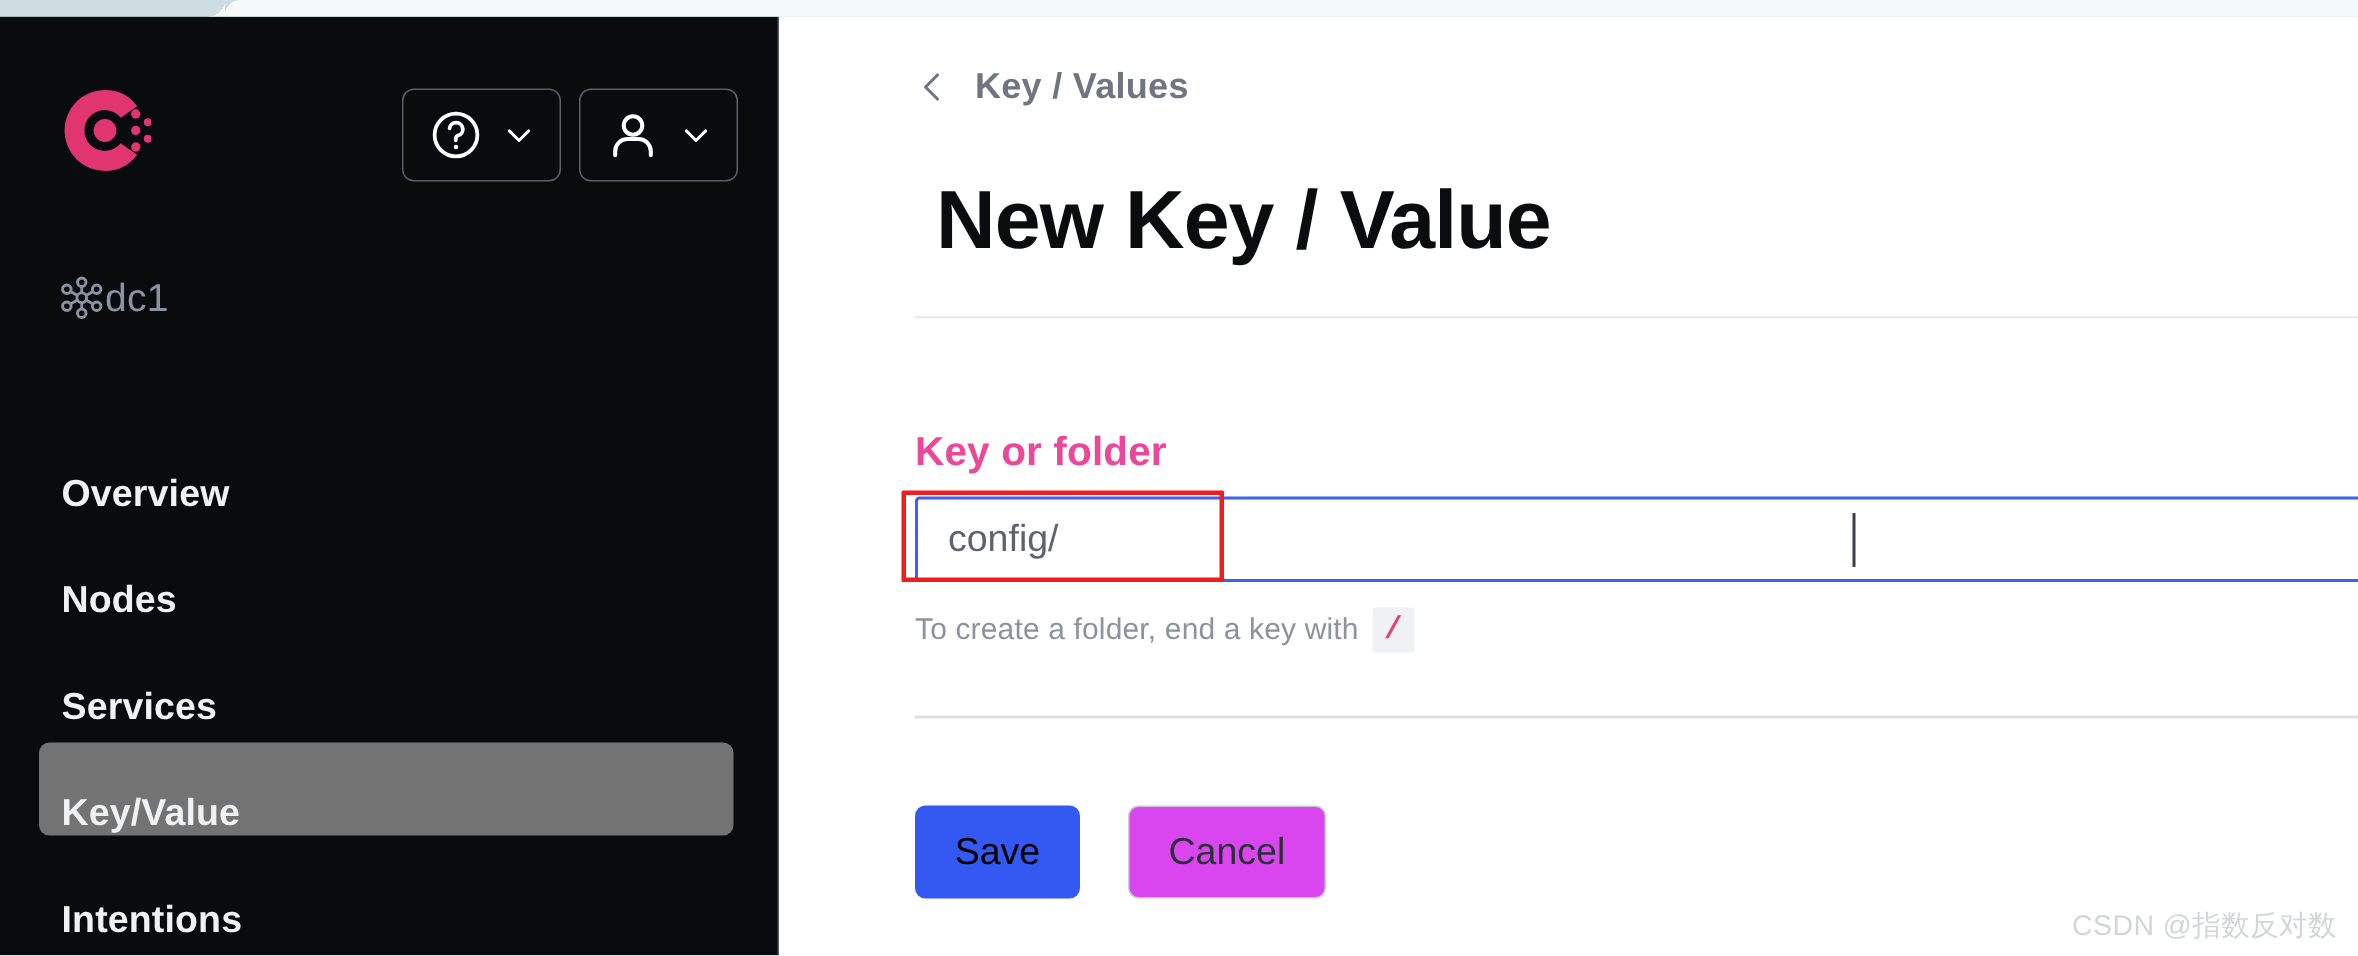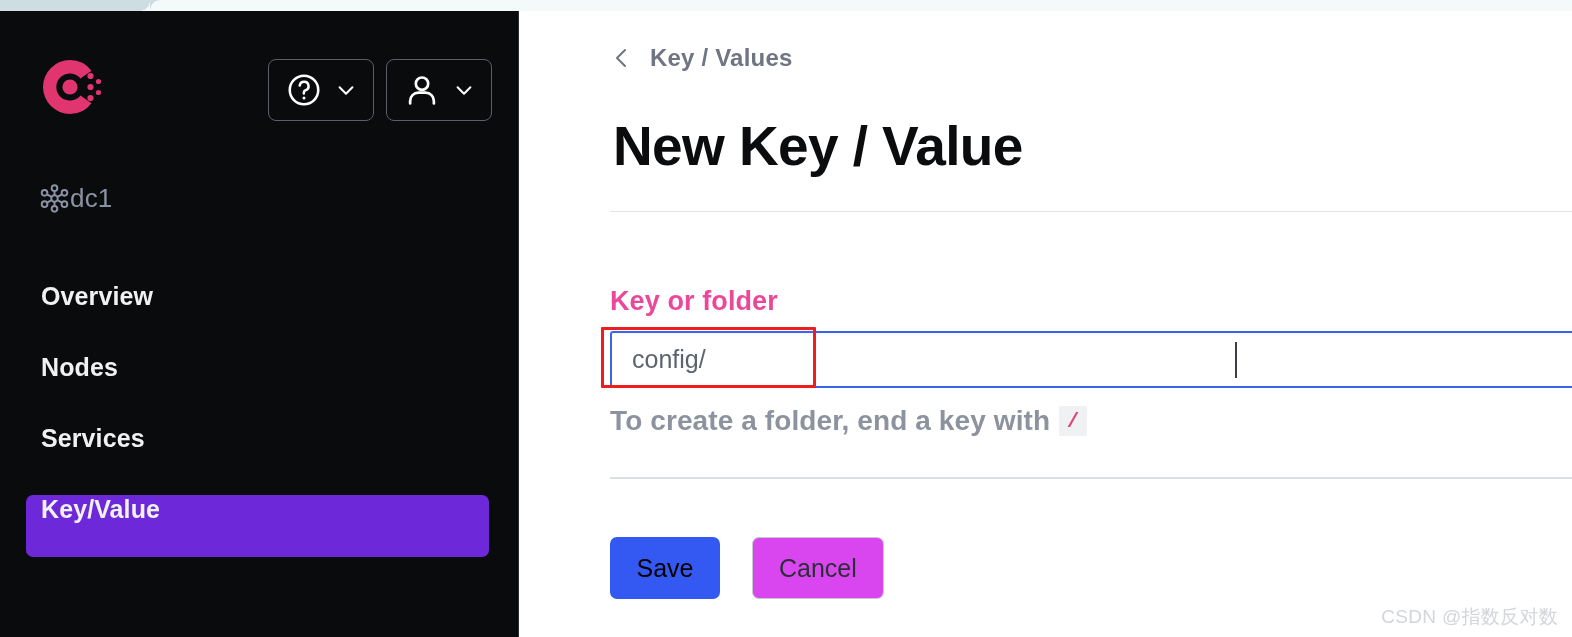--- a/index.html
+++ b/index.html
@@ -113,33 +113,33 @@
 
   
   .nav {
     position: absolute;
     top: 271px;
     left: 0;
     width: 519px;
   }
   .nav-item {
     display: flex;
-    align-items: flex-start;
+    align-items: flex-end;
     height: 62px;
     margin: 0 30px 9px 26px;
     padding-left: 15px;
     border-radius: 7px;
     color: #f0f1f3;
     font-size: 25px;
     font-weight: 700;
     letter-spacing: 0.1px;
     cursor: pointer;
   }
   .nav-item.active {
-    background: #6d28d9;
+    background: #737373;
   }
 
   
   .main {
     position: absolute;
     top: 11px;
     left: 519px;
     width: 1053px;
     height: 626px;
     background: #ffffff;
@@ -159,21 +159,21 @@
   .breadcrumb-text {
     color: #6f7682;
     font-size: 24px;
     font-weight: 700;
     letter-spacing: 0.2px;
   }
 
   .page-title {
     position: absolute;
     top: 108px;
-    left: 94px;
+    left: 105px;
     color: #0b0c0e;
     font-size: 55px;
     font-weight: 700;
     letter-spacing: -0.6px;
     line-height: 1;
   }
 
   .divider {
     position: absolute;
     left: 91px;
@@ -238,23 +238,22 @@
   .hint-row {
     position: absolute;
     top: 394px;
     left: 91px;
     display: flex;
     align-items: center;
     gap: 9px;
   }
   .hint-text {
     color: #8d939e;
-    font-size: 28px;
+    font-size: 20px;
     letter-spacing: 0.1px;
-    font-weight: bold;
   }
   .hint-badge {
     display: inline-flex;
     align-items: center;
     justify-content: center;
     min-width: 28px;
     height: 30px;
     padding: 0 6px;
     background: #f0f1f3;
     color: #e0457b;
@@ -381,20 +380,23 @@
       </div>
       <div class="nav-item">
         <span>Nodes</span>
       </div>
       <div class="nav-item">
         <span>Services</span>
       </div>
       <div class="nav-item active">
         <span>Key/Value</span>
       </div>
+      <div class="nav-item">
+        <span>Intentions</span>
+      </div>
     </nav>
 
   </div>
 
   <div class="main">
 
     <div class="breadcrumb">
       <svg width="24" height="30" viewBox="0 0 24 24" fill="none" stroke="#6f7682" stroke-width="2.1" stroke-linecap="round" stroke-linejoin="round">
         <polyline points="15 4 7 12 15 20"></polyline>
       </svg>

